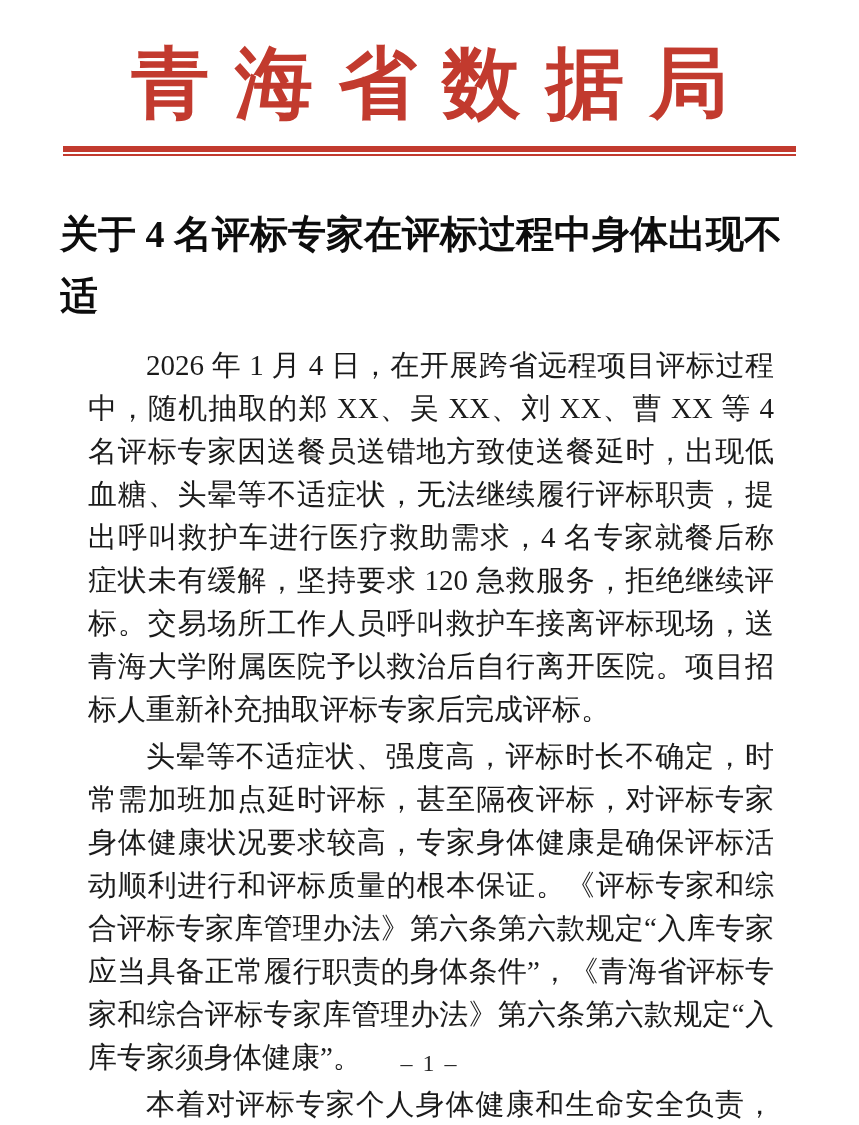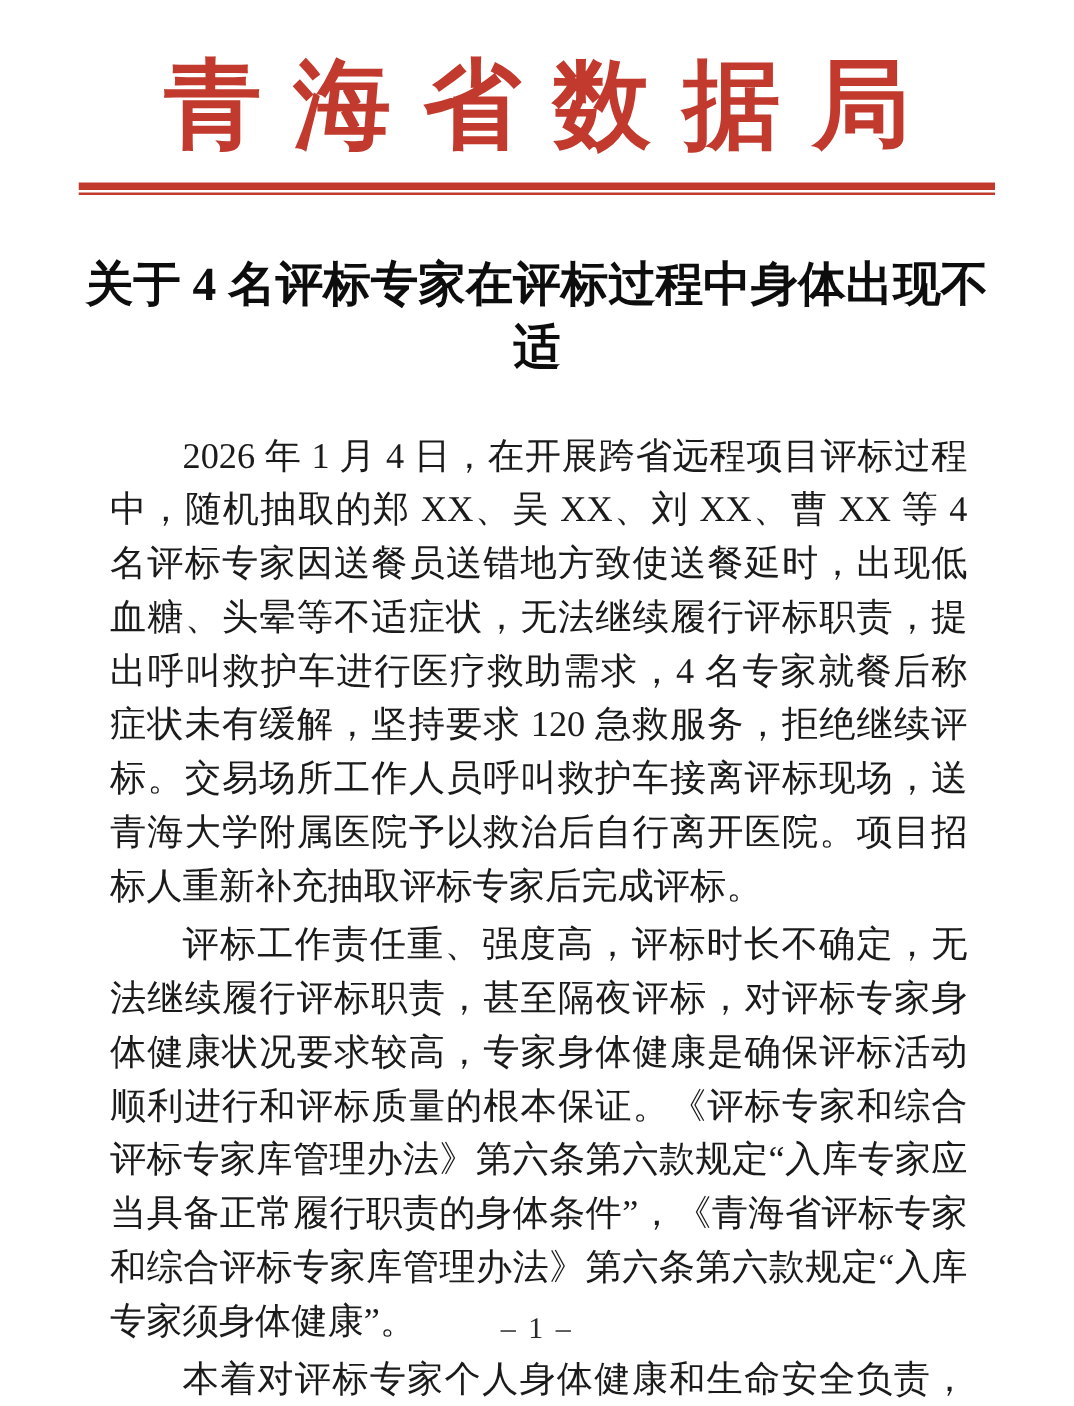--- a/index.html
+++ b/index.html
@@ -41,25 +41,24 @@
     left: 63px;
     width: 733px;
   }
   .red-divider .thick { height: 6px; background: var(--accent); }
   .red-divider .thin  { height: 2px; background: var(--accent); margin-top: 2px; }
   .doc-title {
     position: absolute;
     top: 203px;
     left: 60px;
     width: 739px;
-    text-align: center;
     color: #0d0d0d;
     font-size: 38px;
     font-weight: 700;
-    line-height: 50px;
+    line-height: 62px;
     font-family: "Liberation Serif", "DejaVu Serif", serif;
   }
   .doc-body {
     position: absolute;
     top: 340px;
     left: 84px;
     width: 694px;
     color: var(--text);
     font-size: 29px;
     line-height: 43px;
@@ -91,19 +90,19 @@
     <div class="thick"></div>
     <div class="thin"></div>
   </div>
 
   <div class="doc-title">
     <div>关于 4 名评标专家在评标过程中身体出现不适</div>
   </div>
 
   <div class="doc-body">
     <p>2026 年 1 月 4 日，在开展跨省远程项目评标过程中，随机抽取的郑 XX、吴 XX、刘 XX、曹 XX 等 4 名评标专家因送餐员送错地方致使送餐延时，出现低血糖、头晕等不适症状，无法继续履行评标职责，提出呼叫救护车进行医疗救助需求，4 名专家就餐后称症状未有缓解，坚持要求 120 急救服务，拒绝继续评标。交易场所工作人员呼叫救护车接离评标现场，送青海大学附属医院予以救治后自行离开医院。项目招标人重新补充抽取评标专家后完成评标。</p>
-    <p>评标工作责任重、强度高，评标时长不确定，无法继续履行评标职责，甚至隔夜评标，对评标专家身体健康状况要求较高，专家身体健康是确保评标活动顺利进行和评标质量的根本保证。《评标专家和综合评标专家库管理办法》第六条第六款规定“入库专家应当具备正常履行职责的身体条件”，《青海省评标专家和综合评标专家库管理办法》第六条第六款规定“入库专家须身体健康”。</p>
+    <p>头晕等不适症状、强度高，评标时长不确定，时常需加班加点延时评标，甚至隔夜评标，对评标专家身体健康状况要求较高，专家身体健康是确保评标活动顺利进行和评标质量的根本保证。《评标专家和综合评标专家库管理办法》第六条第六款规定“入库专家应当具备正常履行职责的身体条件”，《青海省评标专家和综合评标专家库管理办法》第六条第六款规定“入库专家须身体健康”。</p>
     <p>本着对评标专家个人身体健康和生命安全负责，保障每一个</p>
   </div>
 
   <div class="page-footer">– 1 –</div>
 
 </div>
 
 </body></html>

